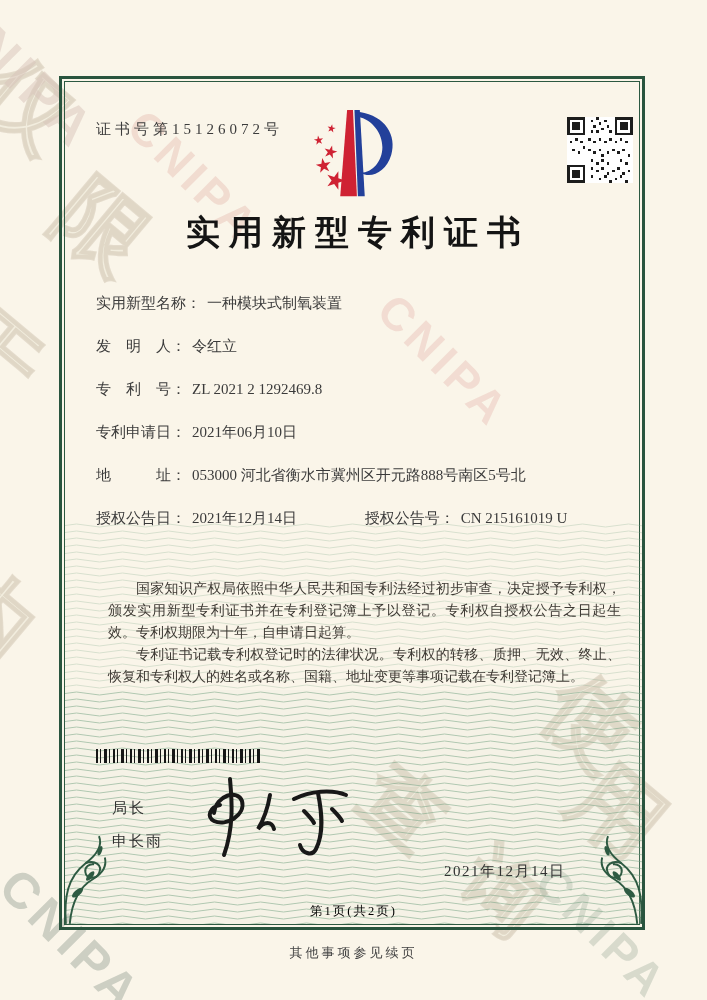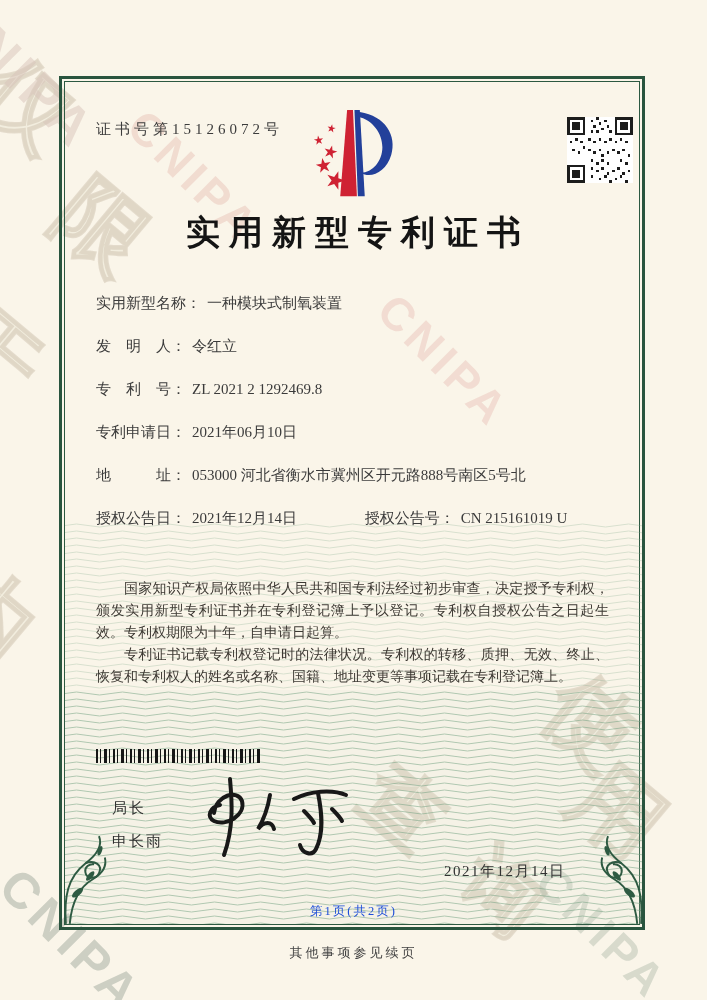--- a/index.html
+++ b/index.html
@@ -54,37 +54,37 @@
     position:absolute; left:0; right:0; top:210px; text-align:center;
     font-size:34px; font-weight:bold; letter-spacing:9px; text-indent:9px; color:#141414;
   }
   .fields { position:absolute; left:96px; top:294px; width:515px; }
   .field-row { height:43px; font-size:15px; color:#3b3b3b; white-space:nowrap; }
   .field-label { display:inline-block; }
   .field-value { margin-left:6px; }
   .grant-row { height:43px; font-size:15px; white-space:nowrap; }
   .grant-no-label { margin-left:64px; }
   .body-text {
-    position:absolute; left:96px; top:578px; width:513px;
+    position:absolute; left:108px; top:578px; width:513px;
     font-size:14px; line-height:22px; text-align:justify; color:#3d3933;
   }
   .body-text p { margin:0; text-indent:2em; }
   .barcode {
     position:absolute; left:96px; top:749px; width:166px; height:14px;
     background:repeating-linear-gradient(90deg,
       #161616 0 2px, transparent 2px 4px,
       #161616 4px 5px, transparent 5px 8px,
       #161616 8px 11px, transparent 11px 13px,
       #161616 13px 14px, transparent 14px 17px);
   }
   .director-role { position:absolute; left:112px; top:799px; font-size:15px; letter-spacing:2px; color:#2f2f2f;text-align:right; }
   .director-name { position:absolute; left:112px; top:832px; font-size:15px; letter-spacing:2px; color:#2f2f2f; }
   .signature { position:absolute; left:186px; top:768px; width:180px; height:94px; }
   .sign-date { position:absolute; left:444px; top:862px; font-size:15px; letter-spacing:1.5px; color:#333; }
-  .page-no { position:absolute; left:0; right:0; top:903px; text-align:center; font-size:12.5px; letter-spacing:2px; color:#1d4ed8; }
+  .page-no { position:absolute; left:0; right:0; top:903px; text-align:center; font-size:12.5px; letter-spacing:2px; color:#000000; }
   .footer-note { position:absolute; left:0; right:0; top:944px; text-align:center; font-size:13px; letter-spacing:3px; color:#444; }
   .ornament { position:absolute; width:78px; height:94px; top:832px; z-index:2; }
   .ornament-left { left:60px; }
   .ornament-right { right:60px; transform:scaleX(-1); }
 </style>
 </head>
 <body>
 
 <div class="page">
 

